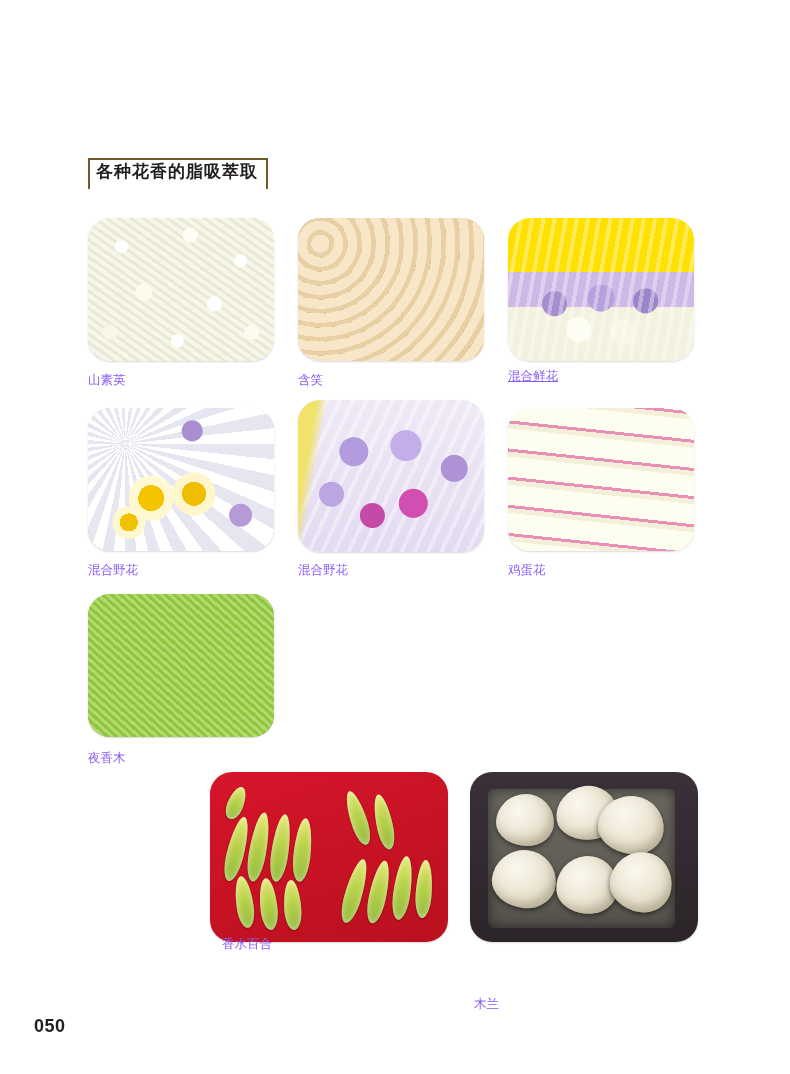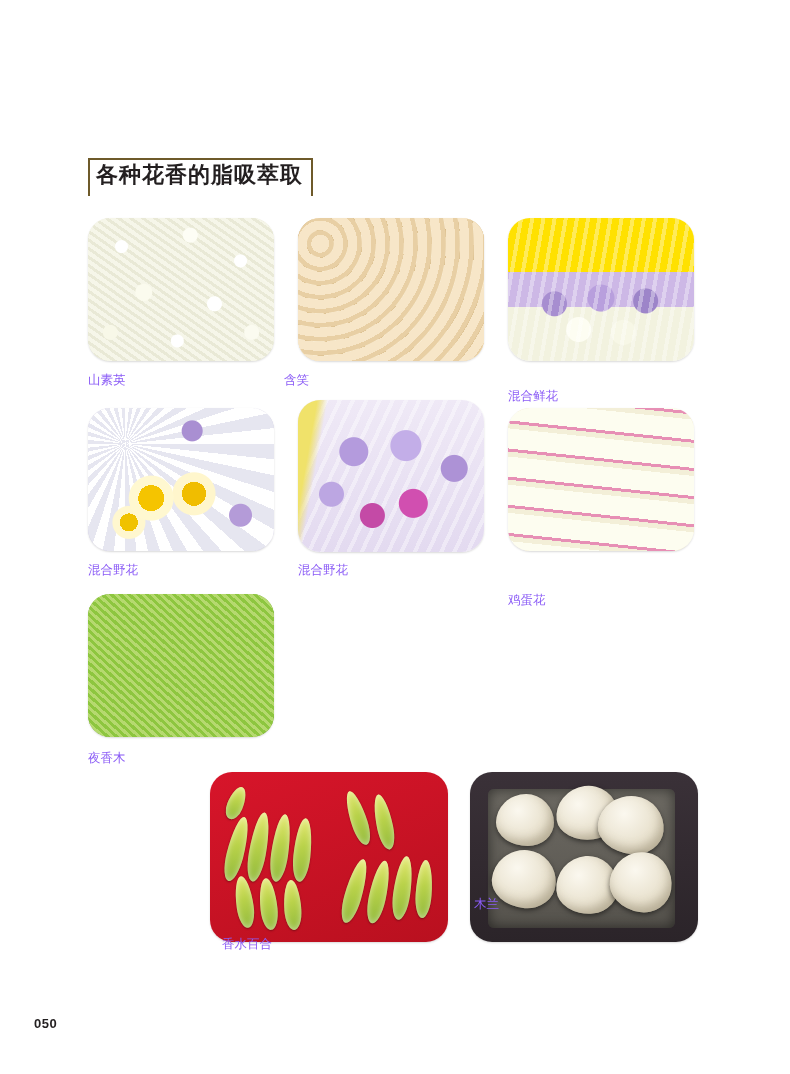--- a/index.html
+++ b/index.html
@@ -25,21 +25,21 @@
   .heading-wrap {
     position: absolute;
     left: 88px;
     top: 158px;
   }
   .heading {
     display: inline-block;
     position: relative;
     font-family: "Liberation Serif", serif;
     font-weight: bold;
-    font-size: 22px;
+    font-size: 17px;
     letter-spacing: 1px;
     color: #231f20;
     padding: 2px 10px 6px 8px;
   }
   
   .heading::before {
     content: "";
     position: absolute;
     left: 0;
     top: 0;
@@ -202,21 +202,21 @@
     font-size: 12.5px;
     line-height: 1.55;
     color: #231f20;
   }
 
   
   .folio {
     position: absolute;
     left: 34px;
     top: 1016px;
-    font-size: 13px;
+    font-size: 18px;
     font-weight: bold;
     letter-spacing: 0.5px;
     color: #231f20;
   }
 </style>
 </head>
 <body>
 
 <div class="page">
 
@@ -228,41 +228,41 @@
   </div>
 
   <div class="photo" style="left:88px; top:218px; width:186px; height:143px;">
     <div class="tex t-sanxuying"></div>
   </div>
   <div class="caption" style="left:88px; top:372px;">山素英</div>
 
   <div class="photo" style="left:298px; top:218px; width:186px; height:143px;">
     <div class="tex t-hanxiao"></div>
   </div>
-  <div class="caption" style="left:284px; top:372px;">含笑</div>
+  <div class="caption" style="left:298px; top:372px;">含笑</div>
 
   <div class="photo" style="left:508px; top:218px; width:186px; height:143px;">
     <div class="tex t-hunhe-xianhua"></div>
   </div>
-  <div class="caption" style="left:508px; top:388px;">混合鲜花</div>
+  <div class="caption" style="left:508px; top:368px;text-decoration:underline;">混合鲜花</div>
 
   <div class="photo" style="left:88px; top:408px; width:186px; height:143px;">
     <div class="tex t-hunhe-yehua1"></div>
   </div>
   <div class="caption" style="left:88px; top:562px;">混合野花</div>
 
   <div class="photo" style="left:298px; top:400px; width:186px; height:152px;">
     <div class="tex t-hunhe-yehua2"></div>
   </div>
   <div class="caption" style="left:298px; top:562px;">混合野花</div>
 
   <div class="photo" style="left:508px; top:408px; width:186px; height:143px;">
     <div class="tex t-jidanhua"></div>
   </div>
-  <div class="caption" style="left:508px; top:562px;margin-top:30px;">鸡蛋花</div>
+  <div class="caption" style="left:508px; top:562px;">鸡蛋花</div>
 
   <div class="photo" style="left:88px; top:594px; width:186px; height:143px;">
     <div class="tex t-yexiangmu"></div>
   </div>
   <div class="caption" style="left:88px; top:750px;">夜香木</div>
 
 
   <div class="photo" style="left:210px; top:772px; width:238px; height:170px;">
     <div class="tex t-baihe">
       <div class="petal" style="left:18px;  top:44px;  width:17px; height:66px; transform:rotate(14deg);"></div>
@@ -287,17 +287,17 @@
     <div class="tex t-mulan">
       <div class="tray-inner"></div>
       <div class="mag" style="left:26px;  top:22px; width:58px; height:52px;"></div>
       <div class="mag" style="left:86px;  top:14px; width:62px; height:54px; transform:rotate(-8deg);"></div>
       <div class="mag" style="left:128px; top:24px; width:66px; height:58px; transform:rotate(6deg);"></div>
       <div class="mag" style="left:22px;  top:78px; width:64px; height:58px; transform:rotate(5deg);"></div>
       <div class="mag" style="left:86px;  top:84px; width:62px; height:58px; transform:rotate(-5deg);"></div>
       <div class="mag" style="left:140px; top:80px; width:62px; height:60px; transform:rotate(9deg);"></div>
     </div>
   </div>
-  <div class="caption" style="left:474px; top:896px;">木兰</div>
+  <div class="caption" style="left:474px; top:996px;">木兰</div>
 
   <div class="folio">050</div>
 
 </div>
 
 </body></html>

